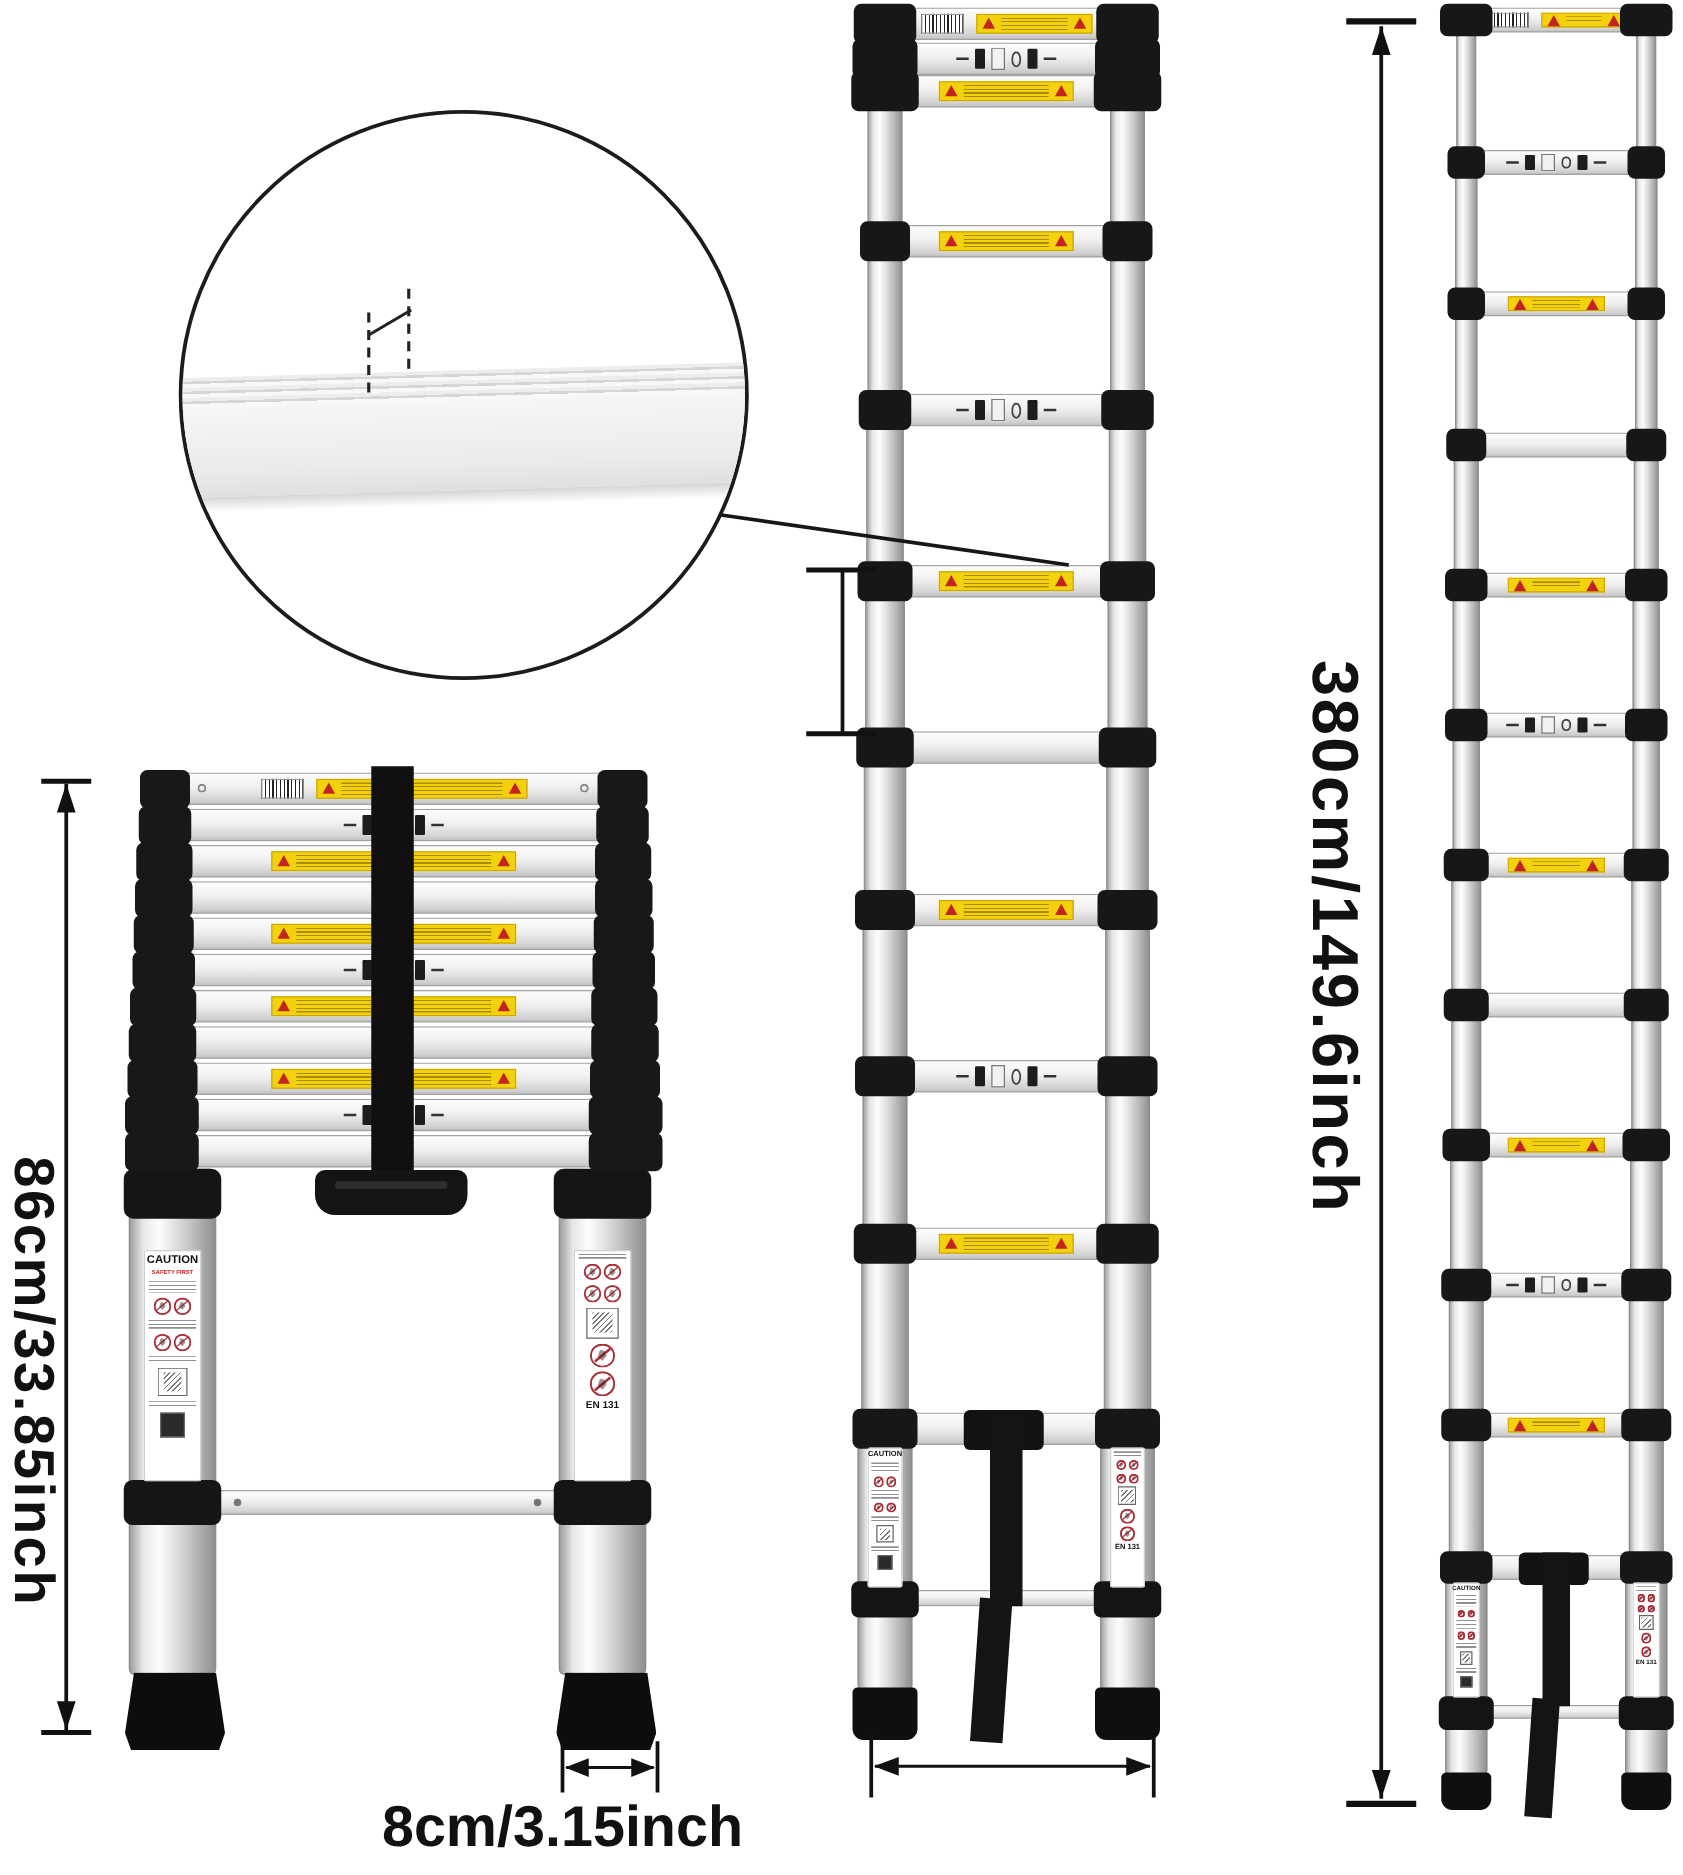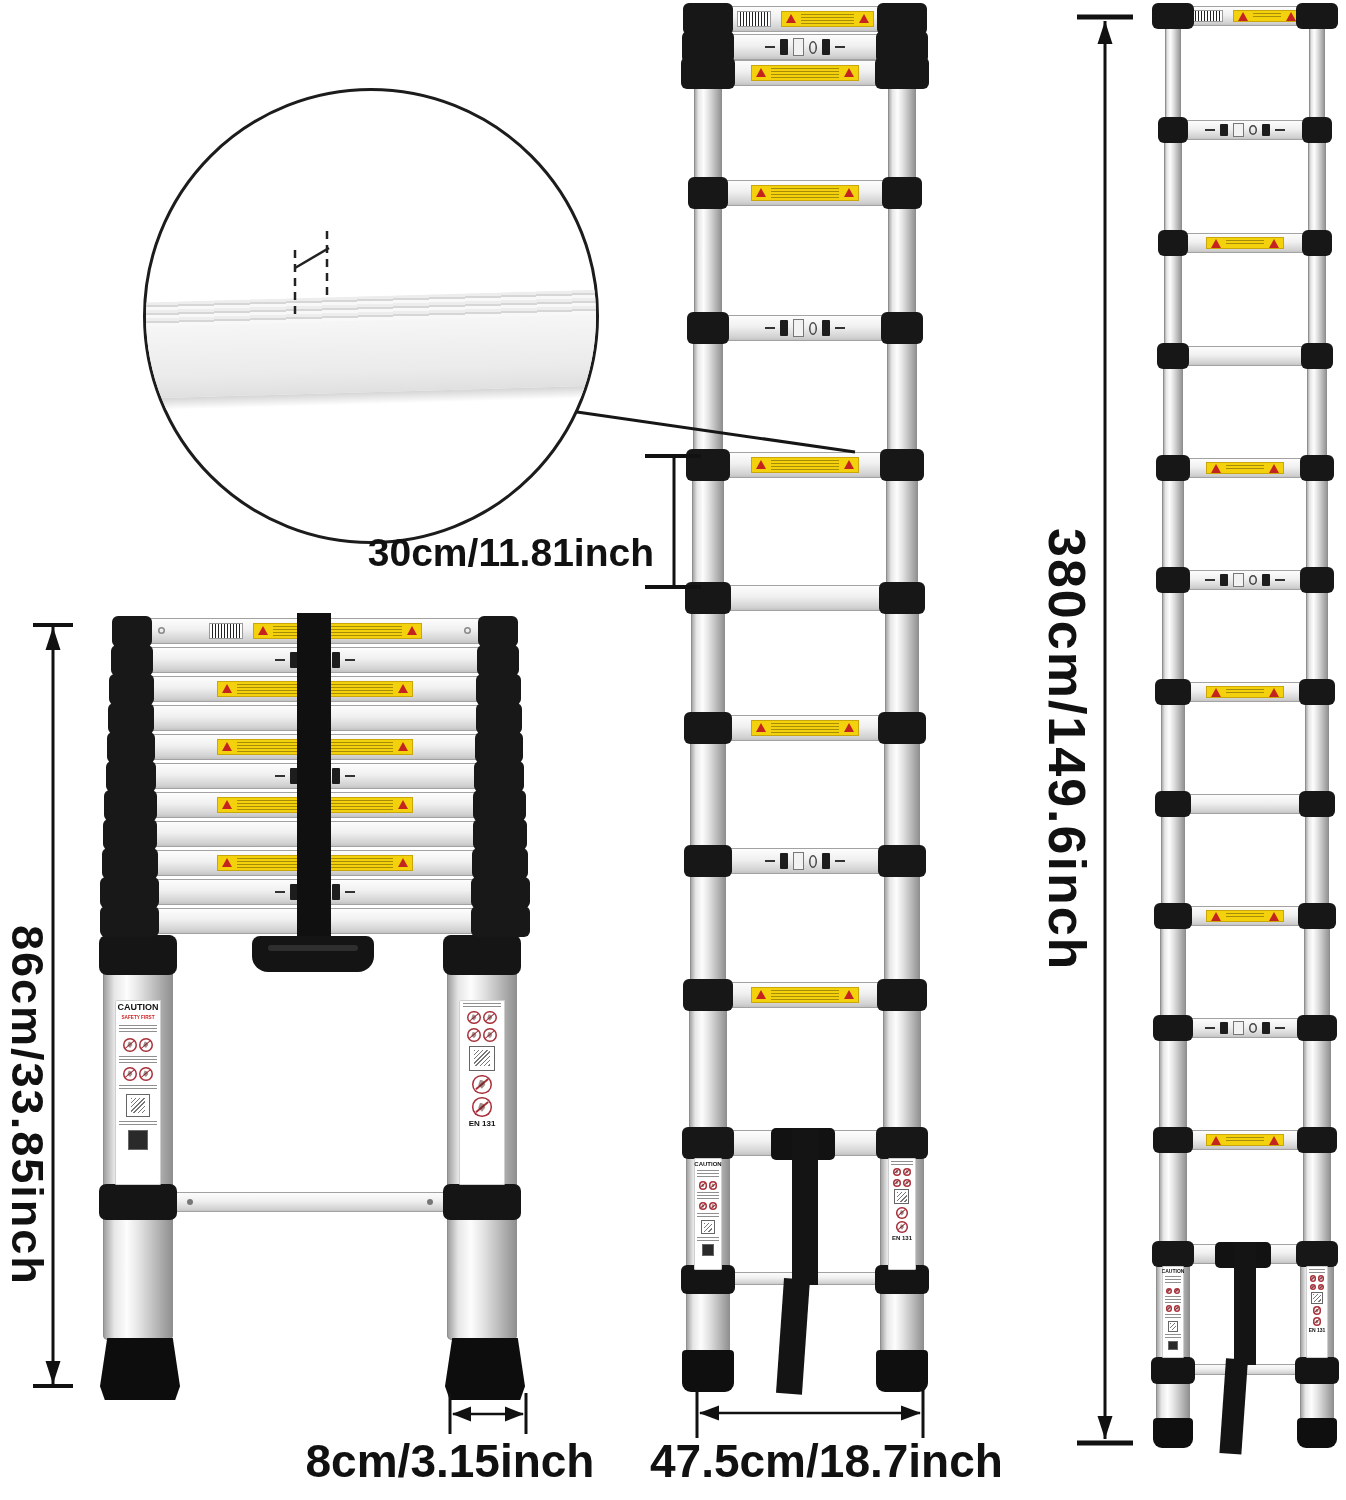--- a/index.html
+++ b/index.html
@@ -667,18 +667,16 @@
 
     <g stroke="#111" stroke-width="3">
       <line x1="697" y1="1388" x2="697" y2="1438"></line>
       <line x1="923" y1="1388" x2="923" y2="1438"></line>
       <line x1="700" y1="1413" x2="920" y2="1413" stroke-width="2.5"></line>
       <polygon points="699,1413 719,1405.5 719,1420.5" fill="#111" stroke="none"></polygon>
       <polygon points="921,1413 901,1405.5 901,1420.5" fill="#111" stroke="none"></polygon>
     </g>
   </svg>
 
-  <div class="dimlabel" id="lbl-30cm">30cm/11.81inch</div>
   <div class="dimlabel vert" id="lbl-380">380cm/149.6inch</div>
   <div class="dimlabel vert" id="lbl-86">86cm/33.85inch</div>
   <div class="dimlabel" id="lbl-8cm">8cm/3.15inch</div>
-  <div class="dimlabel" id="lbl-47">47.5cm/18.7inch</div>
 </div>
 
 </body></html>

